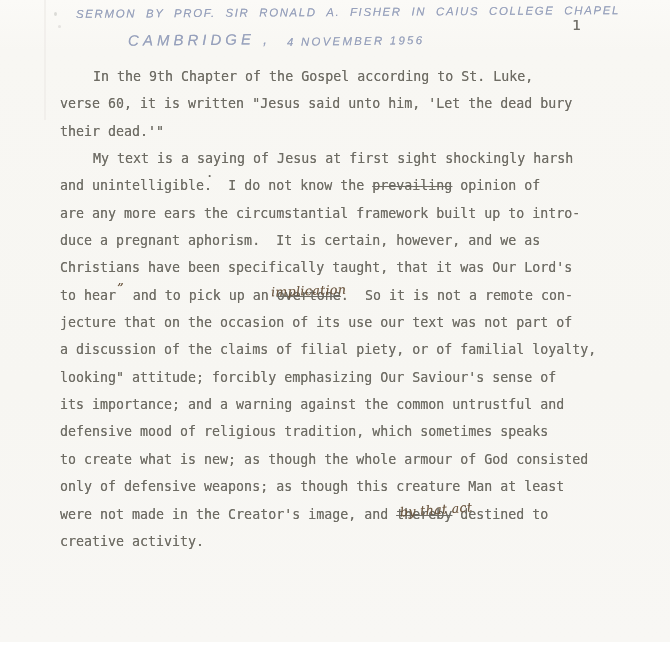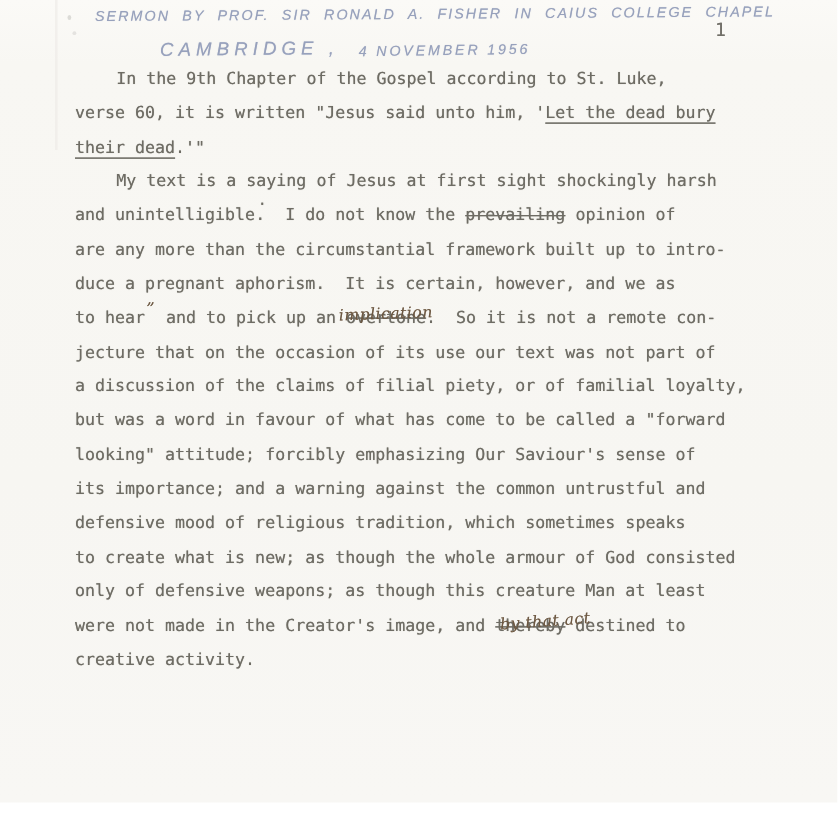--- a/index.html
+++ b/index.html
@@ -33,27 +33,27 @@
   .hw-date{left:287px;top:35px;font-size:11.5px;letter-spacing:2.2px;transform:rotate(-.8deg);}
 
   .page-number{
     position:absolute;left:572px;top:17px;
     font-size:14.5px;color:#716f68;
     text-shadow:0 0 .5px rgba(113,111,104,.7);
   }
 
   
   .body-text{
-    position:absolute;left:60px;top:50px;width:566px;
+    position:absolute;left:60px;top:63px;width:566px;
     font-size:13.3px;color:var(--ink-typed,#6e6c64);
     text-shadow:0 0 .55px rgba(110,108,100,.75);
   }
   .line{height:27.35px;line-height:27.35px;white-space:pre;}
   .line.indent{padding-left:33px;}
-  .seg-u{text-decoration:underline;text-underline-offset:3.5px;text-decoration-thickness:1px;}
+  .seg-u{text-underline-offset:3.5px;text-decoration-thickness:1px;}
   .seg-s{text-decoration:line-through;text-decoration-thickness:1.2px;text-align:center;}
   .ann-wrap{position:relative;display:inline-block;vertical-align:baseline;}
   .annotation{
     position:absolute;bottom:.92em;white-space:nowrap;
     font-family:"DejaVu Serif", serif;font-style:italic;
     font-size:12.5px;line-height:1;letter-spacing:.4px;
     color:var(--ink-dark,#6d5842);
     text-shadow:0 0 .4px rgba(109,88,66,.6);
   }
   .ann-left{left:-6px;transform:rotate(-2deg);}
@@ -82,26 +82,26 @@
   <div class="hand-blue hw-date">4 NOVEMBER 1956</div>
 
   <div class="page-number">1</div>
 
   <div class="body-text" id="typed-body">
       <div class="line indent"><span class="">In the 9th Chapter of the Gospel according to St. Luke,</span></div>
       <div class="line"><span class="">verse 60, it is written "Jesus said unto him, '</span><span class="seg-u">Let the dead bury</span></div>
       <div class="line"><span class="seg-u">their dead</span><span class="">.'"</span></div>
       <div class="line indent"><span class="">My text is a saying of Jesus at first sight shockingly harsh</span></div>
       <div class="line"><span class="">and unintelligible</span><span class="dot-period">.<span class="above-dot">·</span></span><span class="">  I do not know the </span><span class=" seg-s">prevailing</span><span class=""> opinion of</span></div>
-      <div class="line"><span class="">are any more than the circumstantial framework built up to intro-</span></div>
+      <div class="line"><span class="">are any more ears the circumstantial framework built up to intro-</span></div>
       <div class="line"><span class="">duce a pregnant aphorism.  It is certain, however, and we as</span></div>
+      <div class="line"><span class="">Christians have been specifically taught, that it was Our Lord's</span></div>
       <div class="line"><span class="">to hear</span><span class="hwq">”</span><span class=""> and to pick up an </span><span class="ann-wrap"><span class="seg-s">overtone</span><span class="annotation ann-left">implication</span></span><span class="">.  So it is not a remote con-</span></div>
       <div class="line"><span class="">jecture that on the occasion of its use our text was not part of</span></div>
       <div class="line"><span class="">a discussion of the claims of filial piety, or of familial loyalty,</span></div>
-      <div class="line"><span class="">but was a word in favour of what has come to be called a "forward</span></div>
       <div class="line"><span class="">looking" attitude; forcibly emphasizing Our Saviour's sense of</span></div>
       <div class="line"><span class="">its importance; and a warning against the common untrustful and</span></div>
       <div class="line"><span class="">defensive mood of religious tradition, which sometimes speaks</span></div>
       <div class="line"><span class="">to create what is new; as though the whole armour of God consisted</span></div>
       <div class="line"><span class="">only of defensive weapons; as though this creature Man at least</span></div>
       <div class="line"><span class="">were not made in the Creator's image, and </span><span class="ann-wrap"><span class="seg-s">thereby</span><span class="annotation ann-right">by that act</span></span><span class=""> destined to</span></div>
       <div class="line"><span class="">creative activity.</span></div>
     </div>
 </div>
 

